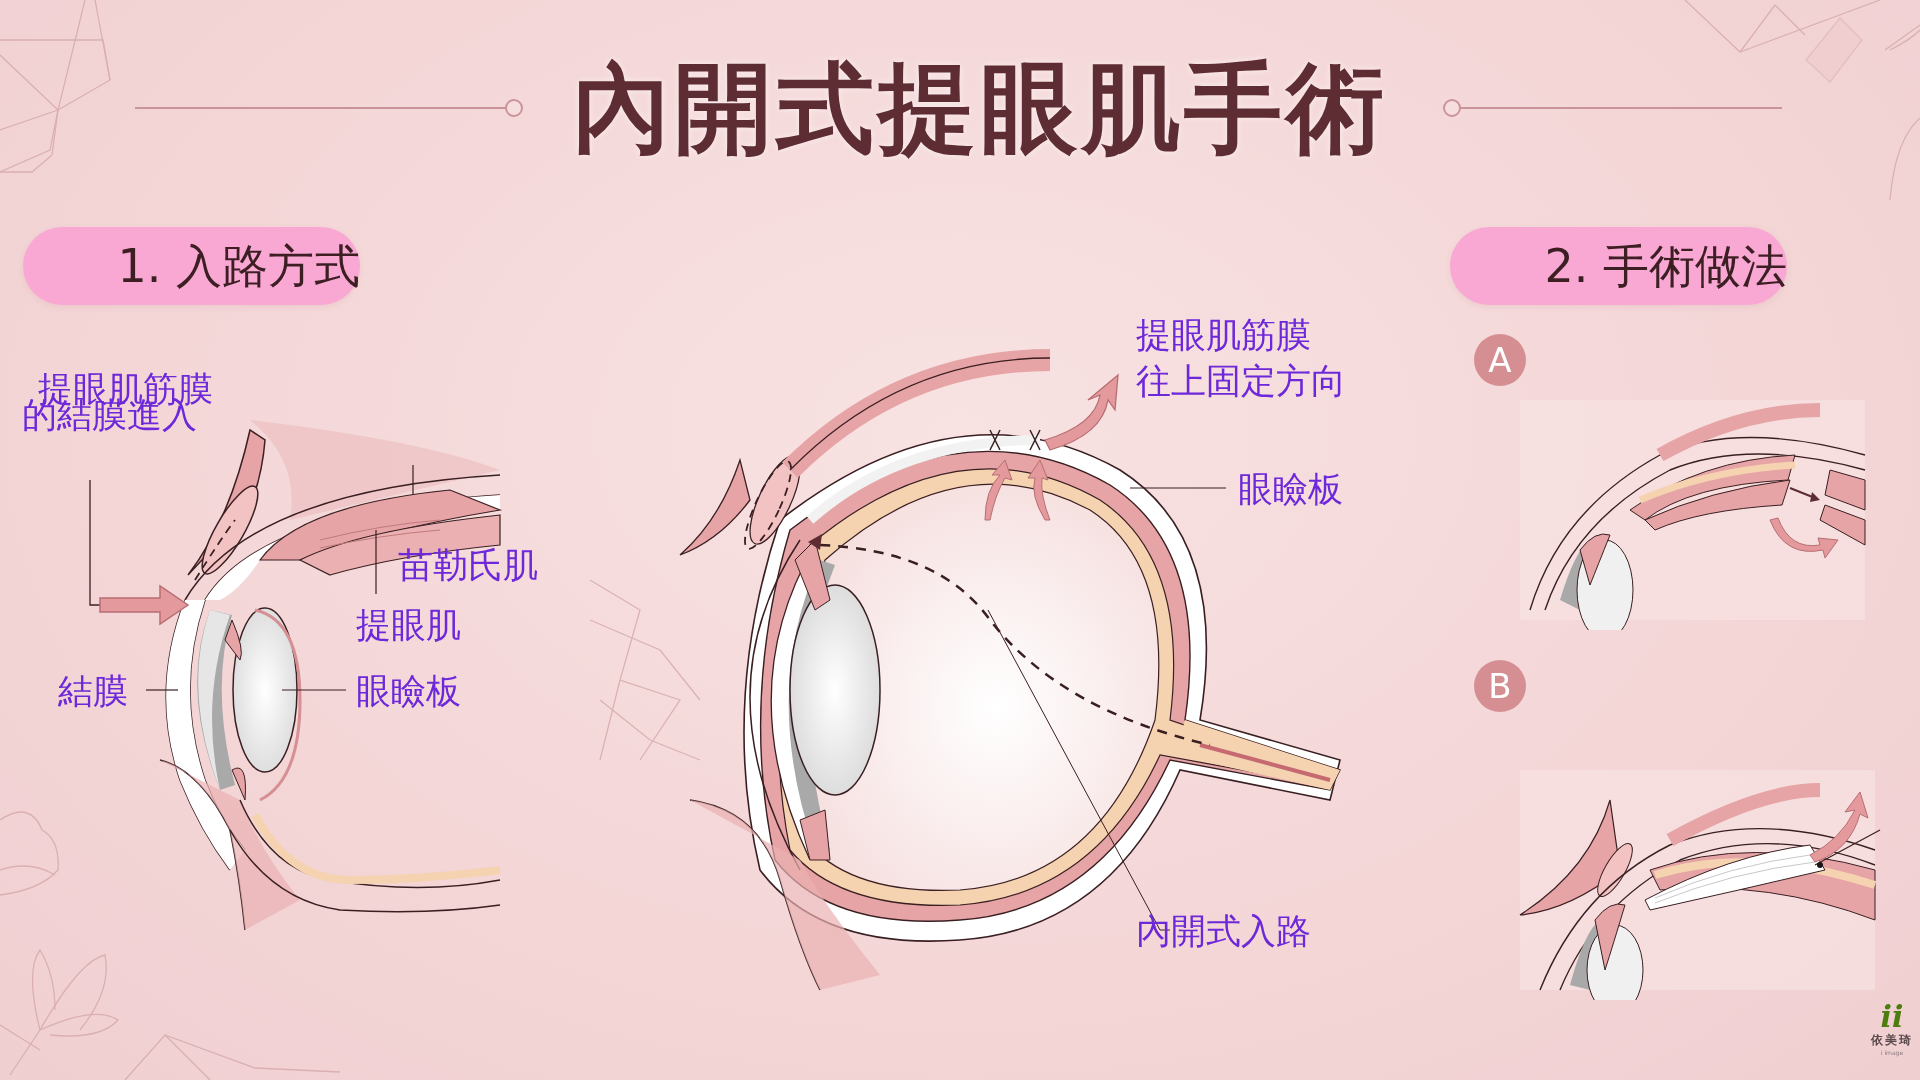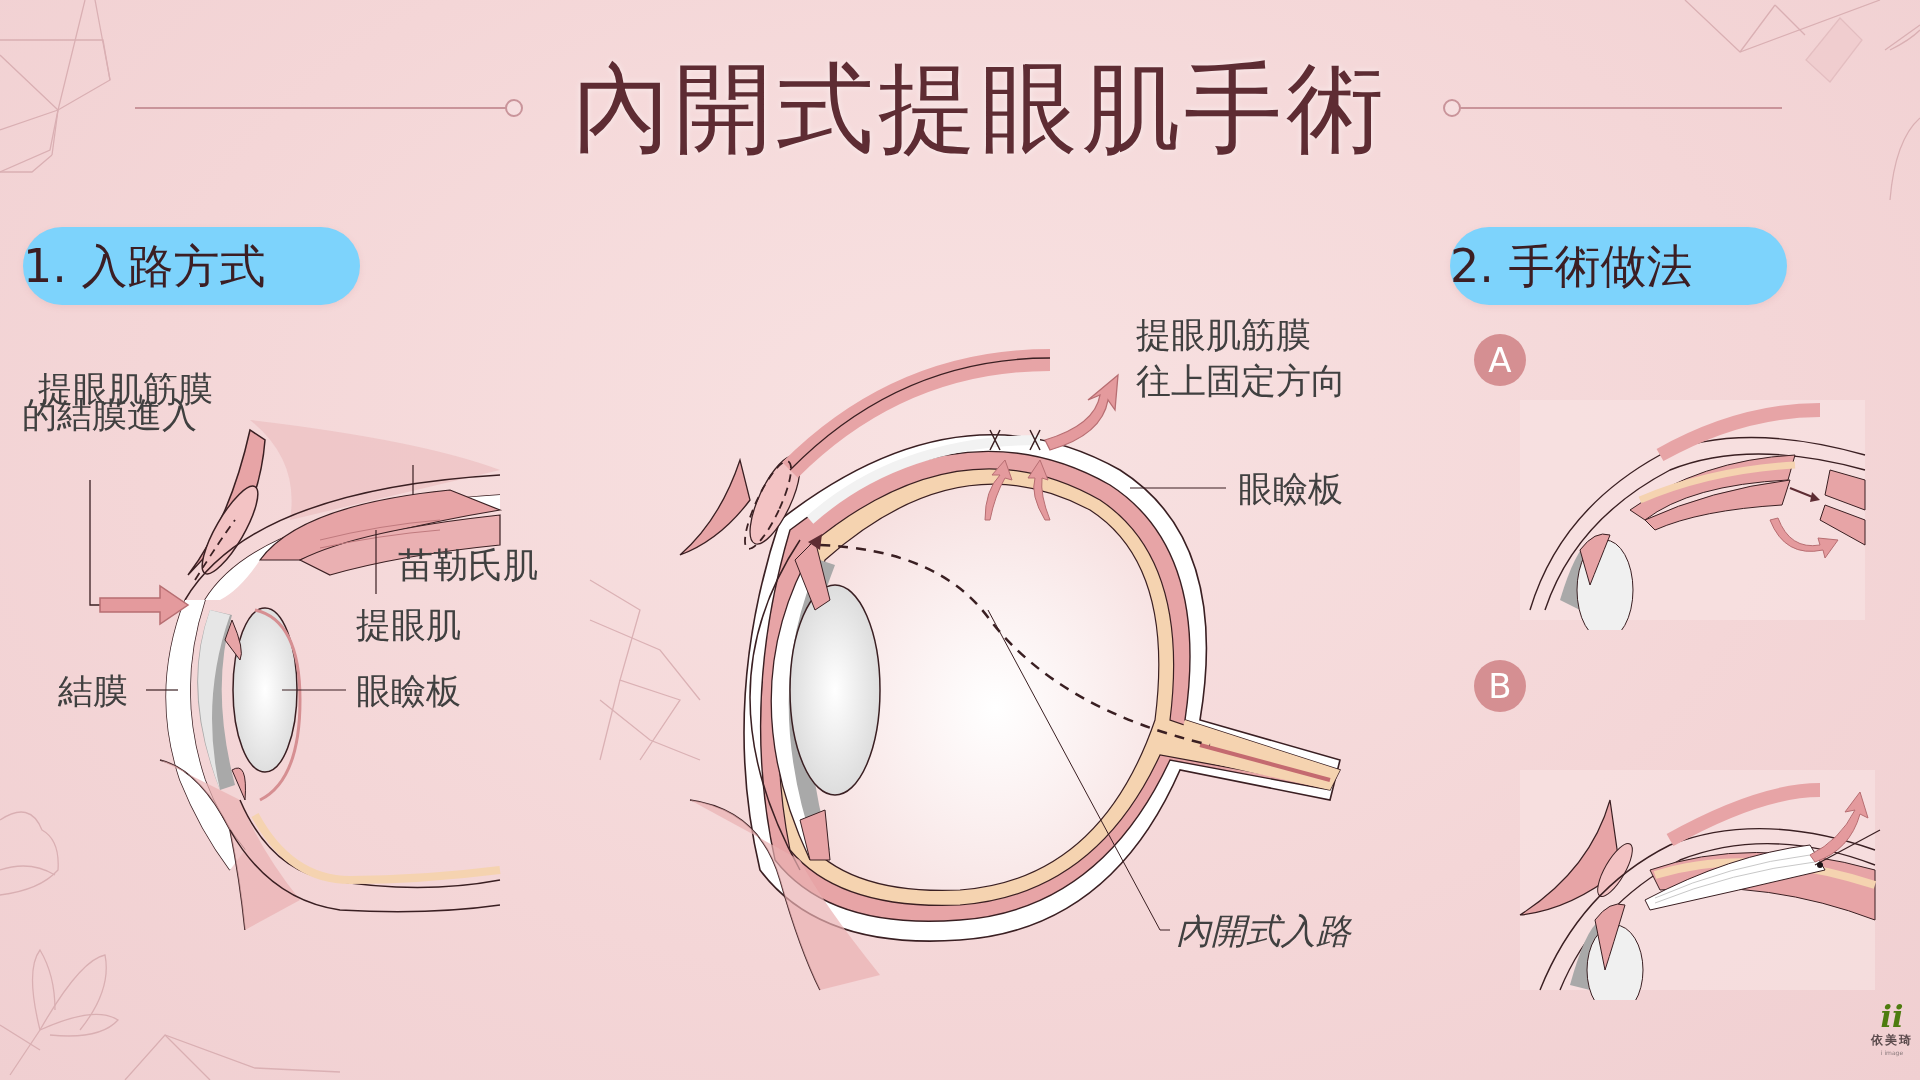--- a/index.html
+++ b/index.html
@@ -7,36 +7,36 @@
       width: 1920px; height: 1080px; overflow: hidden; position: relative;
       background: radial-gradient(ellipse at 50% 40%, #f8e2e2 0%, #f4d6d7 60%, #f0cfd1 100%);
       font-family: "DejaVu Sans", "Liberation Sans", sans-serif;
       color: #1e1416;
     }
     .deco { position: absolute; top: 0; left: 0; width: 1920px; height: 1080px; pointer-events: none; }
 
     
     .title {
       position: absolute; left: 560px; top: 48px; width: 840px; text-align: center;
-      font-size: 98px; font-weight: normal; letter-spacing: 4px; color: #5e2c33;
+      font-size: 98px; font-weight: bold; letter-spacing: 4px; color: #5e2c33;
       text-shadow: 0 0 6px rgba(255,255,255,0.6);
       line-height: 120px;
     }
     .title-line { position: absolute; top: 107px; height: 2px; background: #c9949a; }
     .title-dot { position: absolute; top: 99px; width: 14px; height: 14px; border: 2px solid #c9949a; border-radius: 50%; background: #f6dedf; }
 
     
     .pill {
-      position: absolute; background: #7dd3fc; border-radius: 40px; height: 78px;
-      font-size: 46px; color: #3c1e23; line-height: 78px; text-align: left;
+      position: absolute; background: #f9a8d4; border-radius: 40px; height: 78px;
+      font-size: 46px; color: #3c1e23; line-height: 78px; text-align: right;
       box-shadow: 0 2px 6px rgba(190,120,130,0.15);
     }
 
     
-    .lbl { position: absolute; font-size: 35px; color: #404040; line-height: 46px; white-space: nowrap; }
+    .lbl { position: absolute; font-size: 35px; color: #6d28d9; line-height: 46px; white-space: nowrap; }
     .step-row { position: absolute; display: flex; align-items: flex-start; }
     .badge {
       width: 52px; height: 52px; border-radius: 50%; background: #d58f92; color: #fff;
       font-size: 34px; line-height: 52px; text-align: center; margin-right: 16px; flex: none;
       margin-top: 0px;
     }
     .step-text { font-size: 37px; line-height: 50px; color: #1e1416; white-space: nowrap; }
 
     .diagram { position: absolute; }
     .logo { position: absolute; left: 1864px; top: 1002px; width: 56px; text-align: center; }
@@ -201,21 +201,21 @@
   <path d="M690,800 Q760,810 780,880 Q800,950 820,990" fill="none" stroke="#3a1f22" stroke-width="1.4"></path>
   <path d="M690,800 Q760,810 780,880 Q800,950 820,990 L880,975 Q820,900 800,860 Z" fill="#eab0b2" opacity="0.7"></path>
 
   <line x1="1130" y1="488" x2="1226" y2="488" stroke="#3a1f22" stroke-width="1.2"></line>
   <polyline points="988,610 1160,930 1170,930" fill="none" stroke="#3a1f22" stroke-width="1"></polyline>
 </svg>
 
 <div class="lbl" style="left:1136px; top:312px;">提眼肌筋膜</div>
 <div class="lbl" style="left:1136px; top:358px;">往上固定方向</div>
 <div class="lbl" style="left:1238px; top:466px;">眼瞼板</div>
-<div class="lbl" style="left:1176px; top:908px;font-style:italic;">內開式入路</div>
+<div class="lbl" style="left:1136px; top:908px;">內開式入路</div>
 
 <div class="step-row" style="left:1474px; top:334px;">
   <div class="badge">A</div>
 </div>
 
 <svg class="diagram" style="left:1520px; top:400px;" width="400" height="230" viewBox="0 0 400 230">
   <rect x="0" y="0" width="345" height="220" fill="#f8e4e4" opacity="0.6"></rect>
   <path d="M10,210 Q40,110 140,55 Q220,20 345,55" fill="none" stroke="#3a1f22" stroke-width="1.4"></path>
   <path d="M25,210 Q55,120 150,70 Q230,38 345,70" fill="none" stroke="#3a1f22" stroke-width="1.4"></path>
   <path d="M140,55 Q220,10 300,10" fill="none" stroke="#e7a4a6" stroke-width="14"></path>

